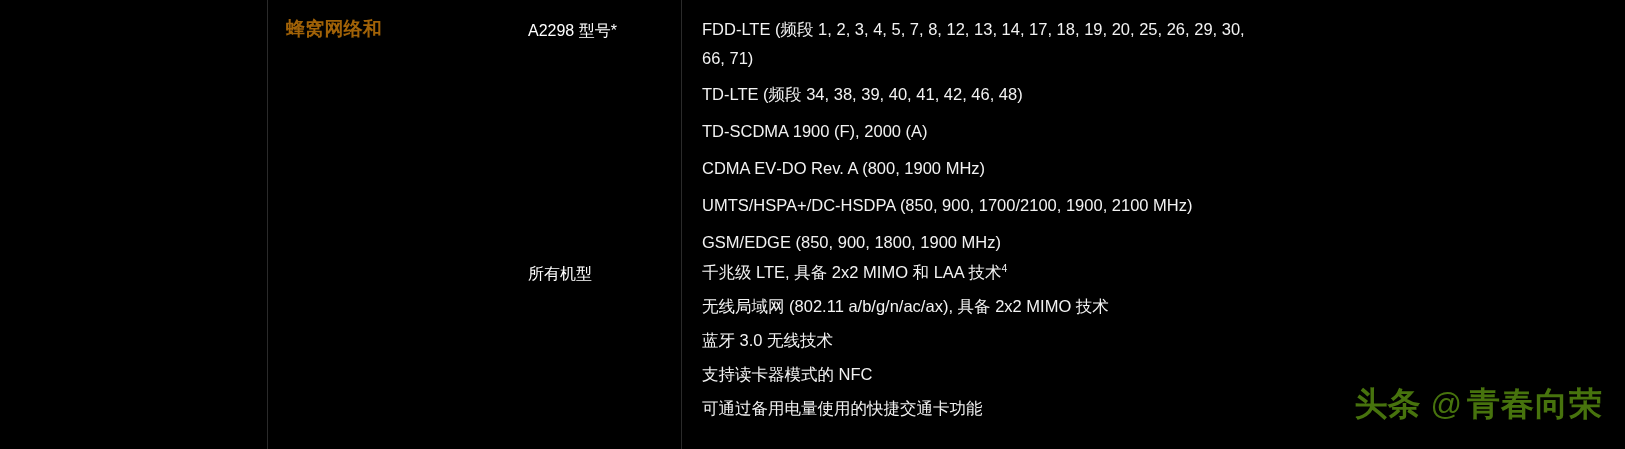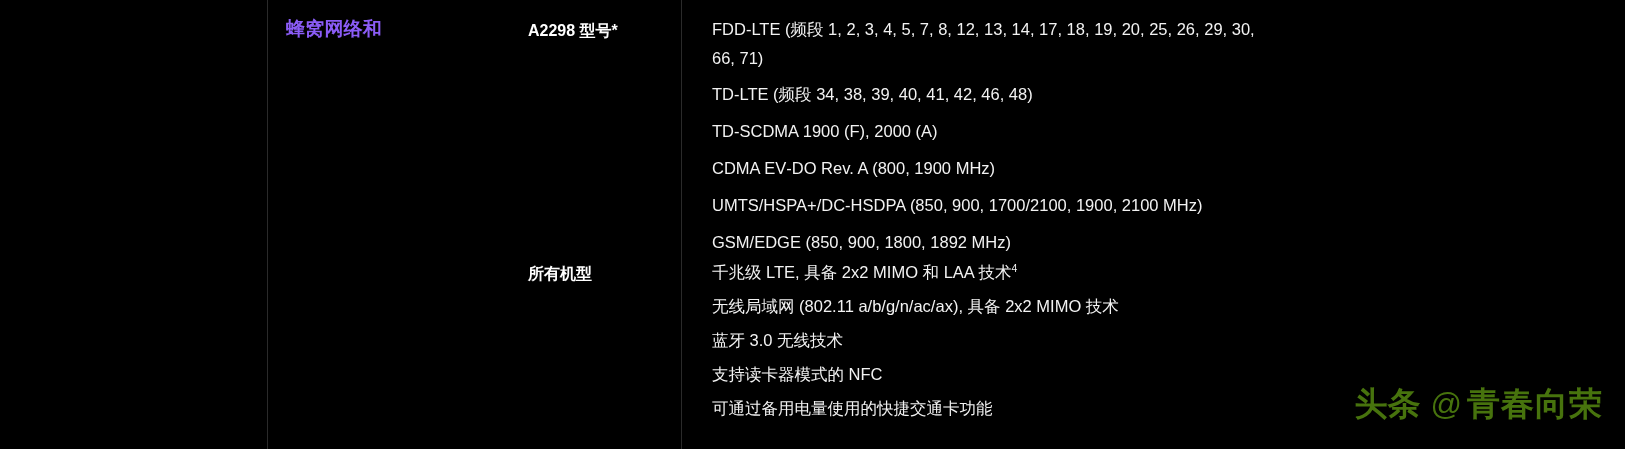--- a/index.html
+++ b/index.html
@@ -33,48 +33,48 @@
 
   .section-title {
     position: absolute;
     left: 286px;
     top: 14px;
     width: 200px;
     font-size: 19px;
     font-weight: bold;
     line-height: 29px;
     letter-spacing: 0.2px;
-    color: #8b5cf6;
+    color: #a16207;
   }
 
   .col-label {
     position: absolute;
     left: 528px;
     font-size: 16px;
-    font-weight: bold;
+    font-weight: normal;
     line-height: 24px;
     color: #ffffff;
     white-space: nowrap;
   }
   .col-label.first { top: 19px; }
   .col-label.second { top: 262px; }
 
   .col-values {
     position: absolute;
     left: 702px;
     width: 600px;
     font-size: 16.5px;
     line-height: 31px;
     color: #f2f2f2;
   }
   .col-values.first { top: 15px; }
   .col-values.second { top: 258px; }
 
   .val-line {
-    margin: 0 0 6px 10px;
+    margin: 0 0 6px 0;
     white-space: nowrap;
   }
   .val-line.wrap {
     white-space: normal;
     width: 545px;
     line-height: 29px;
   }
   .col-values.second .val-line {
     margin-bottom: 5px;
     line-height: 29px;
@@ -119,21 +119,21 @@
   </div>
 
   <div class="col-label first">A2298 型号*</div>
 
   <div class="col-values first">
     <div class="val-line wrap">FDD‑LTE (频段 1, 2, 3, 4, 5, 7, 8, 12, 13, 14, 17, 18, 19, 20, 25, 26, 29, 30, 66, 71)</div>
     <div class="val-line">TD‑LTE (频段 34, 38, 39, 40, 41, 42, 46, 48)</div>
     <div class="val-line">TD‑SCDMA 1900 (F), 2000 (A)</div>
     <div class="val-line">CDMA EV‑DO Rev. A (800, 1900 MHz)</div>
     <div class="val-line">UMTS/HSPA+/DC‑HSDPA (850, 900, 1700/2100, 1900, 2100 MHz)</div>
-    <div class="val-line">GSM/EDGE (850, 900, 1800, 1892 MHz)</div>
+    <div class="val-line">GSM/EDGE (850, 900, 1800, 1900 MHz)</div>
   </div>
 
   <div class="col-label second">所有机型</div>
 
   <div class="col-values second">
     <div class="val-line"><span>千兆级 LTE, 具备 2x2 MIMO 和 LAA 技术</span><sup>4</sup></div>
     <div class="val-line">无线局域网 (802.11 a/b/g/n/ac/ax), 具备 2x2 MIMO 技术</div>
     <div class="val-line">蓝牙 3.0 无线技术</div>
     <div class="val-line">支持读卡器模式的 NFC</div>
     <div class="val-line">可通过备用电量使用的快捷交通卡功能</div>

